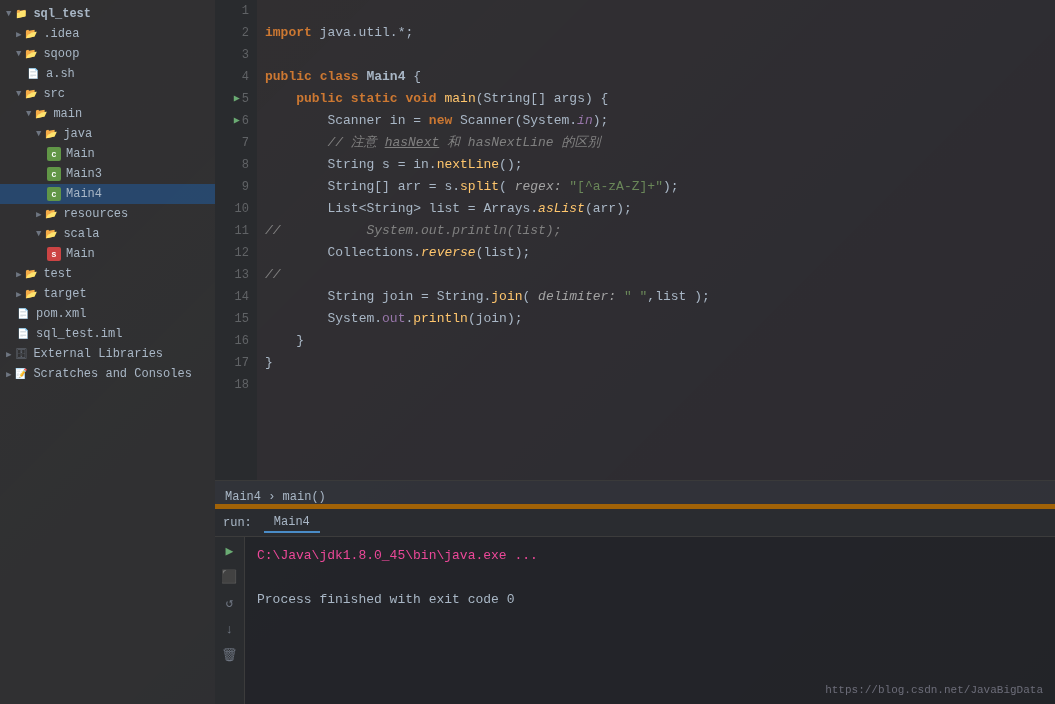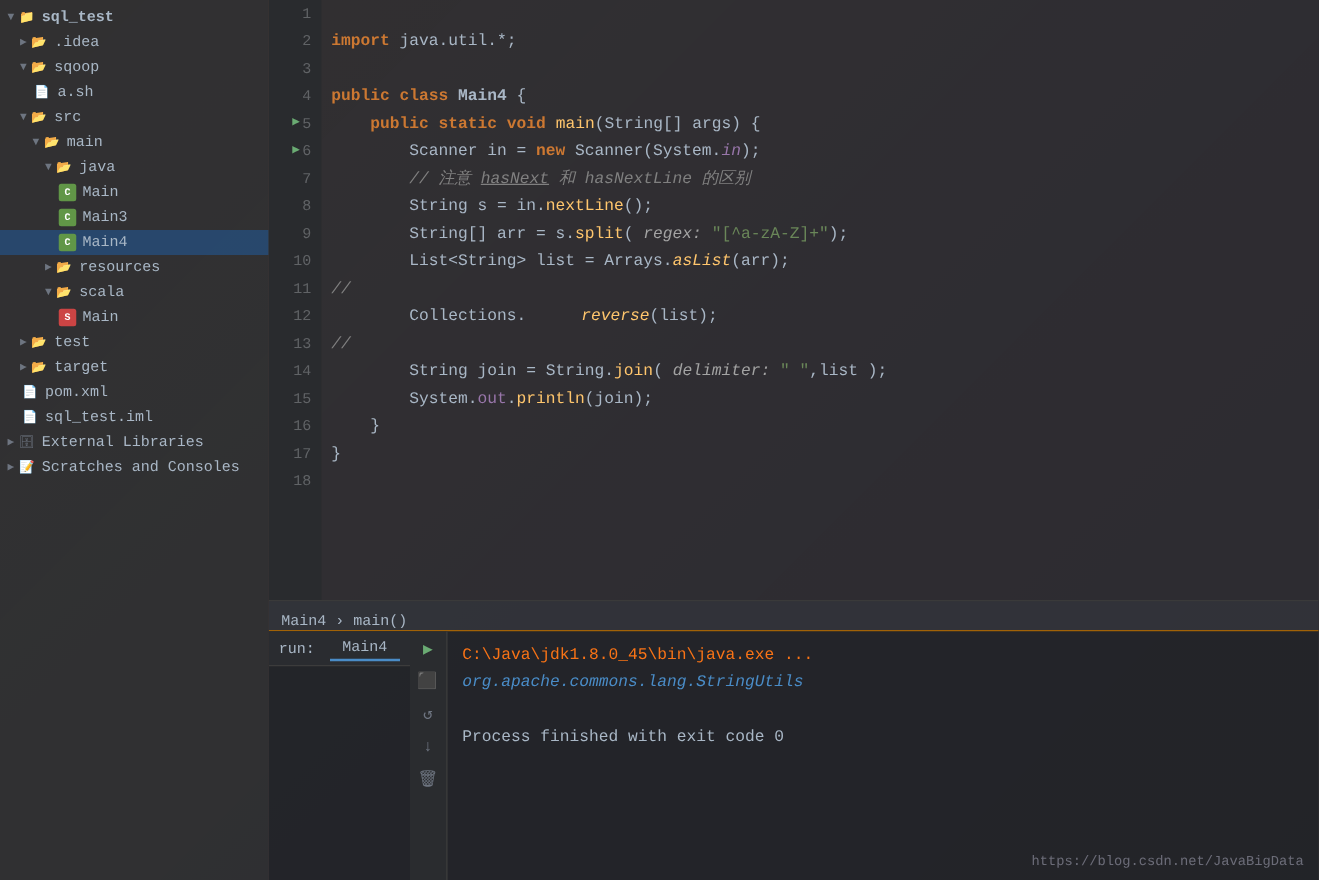--- a/index.html
+++ b/index.html
@@ -185,22 +185,22 @@
       border-top: 1px solid #3a3a3a;
     }
 
     .breadcrumb-bar .bc-item { color: #a9b7c6; }
 
     
     .bottom-panel {
       height: 200px;
       background: rgba(35, 37, 40, 0.92);
       display: flex;
-      flex-direction: row;
-      border-top: 1px solid #a16207;
+      flex-direction: column;
+      border-top: 5px solid #a16207;
     }
 
     .run-tabs {
       height: 28px;
       background: rgba(43, 45, 48, 0.95);
       display: flex;
       align-items: center;
       padding: 0 8px;
       border-bottom: 1px solid #3c3c3c;
     }
@@ -252,21 +252,21 @@
     .console-output {
       flex: 1;
       padding: 8px 12px;
       font-family: 'Courier New', Courier, monospace;
       font-size: 13px;
       line-height: 22px;
       overflow-y: auto;
       color: #a9b7c6;
     }
 
-    .console-output .cmd { color: #f97316; margin-top: 12px; }
+    .console-output .cmd { color: #ec4899; margin-top: 12px; }
     .console-output .link { color: #4a8cc7; font-style: italic; }
     .console-output .output { color: #a9b7c6; }
     .console-output .exit { color: #a9b7c6; }
 
     .watermark {
       position: fixed;
       bottom: 8px;
       right: 12px;
       font-size: 11px;
       color: rgba(180, 180, 200, 0.5);
@@ -548,27 +548,28 @@
           <span class="type">String</span>
           <span>&gt;&nbsp;list&nbsp;=&nbsp;</span>
           <span class="type">Arrays</span>
           <span>.</span>
           <span class="fn" style="font-style:italic;">asList</span>
           <span>(arr);</span>
         </div>
 
         <div class="code-line">
           <span class="cm">// &nbsp;&nbsp;&nbsp;&nbsp;&nbsp;&nbsp;&nbsp;&nbsp;&nbsp;&nbsp;</span>
+          <span style="color:#808080;font-style:italic;">System.out.println(list);</span>
         </div>
 
         <div class="code-line">
           <span>&nbsp;&nbsp;&nbsp;&nbsp;&nbsp;&nbsp;&nbsp;&nbsp;</span>
           <span class="type">Collections</span>
           <span>.</span>
-          <span class="fn" style="font-style:italic;margin-left:44px;">reverse</span>
+          <span class="fn" style="font-style:italic;">reverse</span>
           <span>(list);</span>
         </div>
 
         <div class="code-line">
           <span class="cm">// &nbsp;&nbsp;&nbsp;&nbsp;&nbsp;&nbsp;&nbsp;&nbsp;&nbsp;&nbsp;</span>
         </div>
 
         <div class="code-line">
           <span>&nbsp;&nbsp;&nbsp;&nbsp;&nbsp;&nbsp;&nbsp;&nbsp;</span>
           <span class="type">String</span>
@@ -620,23 +621,20 @@
           <div class="console-btn" title="Stop">⬛</div>
           <div class="console-btn" title="Rerun">↺</div>
           <div class="console-btn" title="Scroll">↓</div>
           <div class="console-btn" title="Clear">🗑</div>
         </div>
 
         <div class="console-output">
           <div>
             <span class="cmd">C:\Java\jdk1.8.0_45\bin\java.exe ...</span>
           </div>
-          <div>
-            <span class="link">org.apache.commons.lang.StringUtils</span>
-          </div>
           <div>&nbsp;</div>
           <div>
             <span class="exit">Process finished with exit code 0</span>
           </div>
         </div>
       </div>
     </div>
 
   </div>
 </div>

